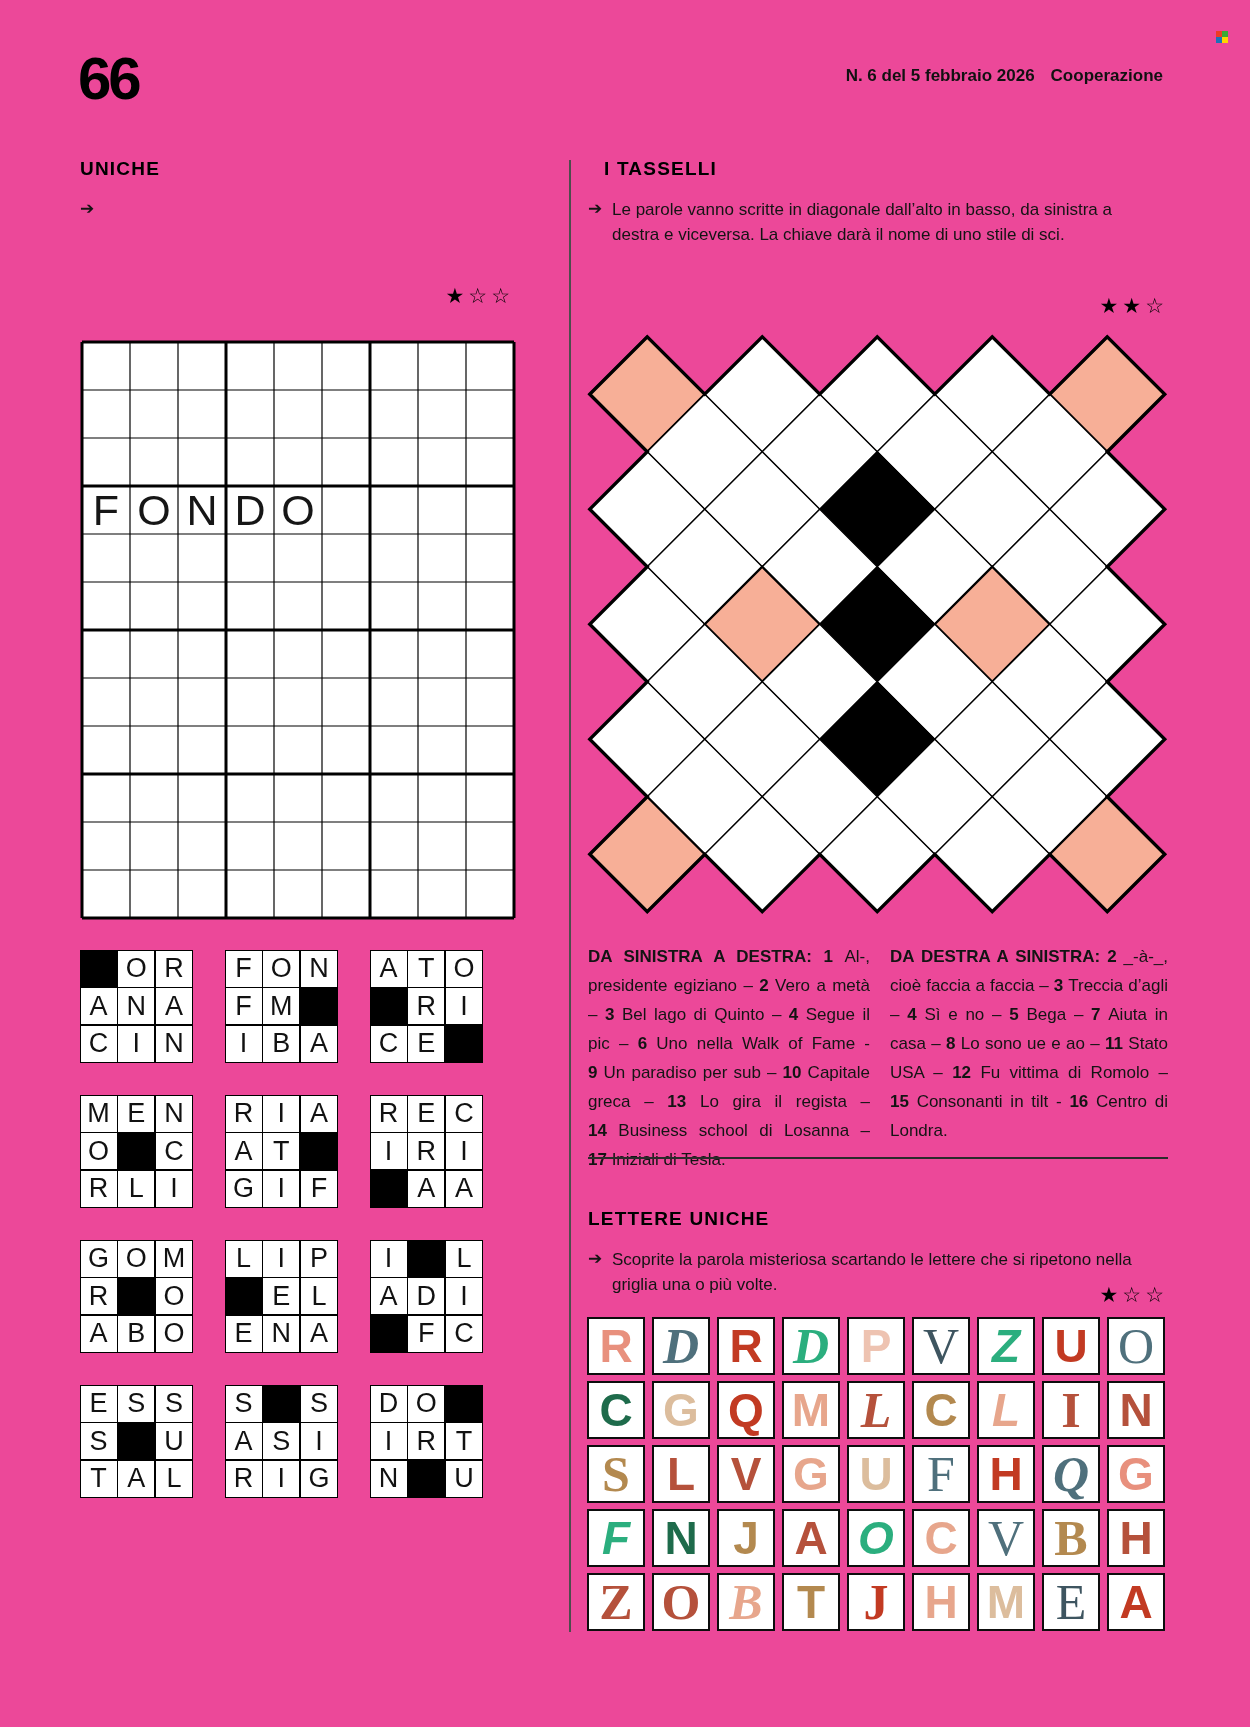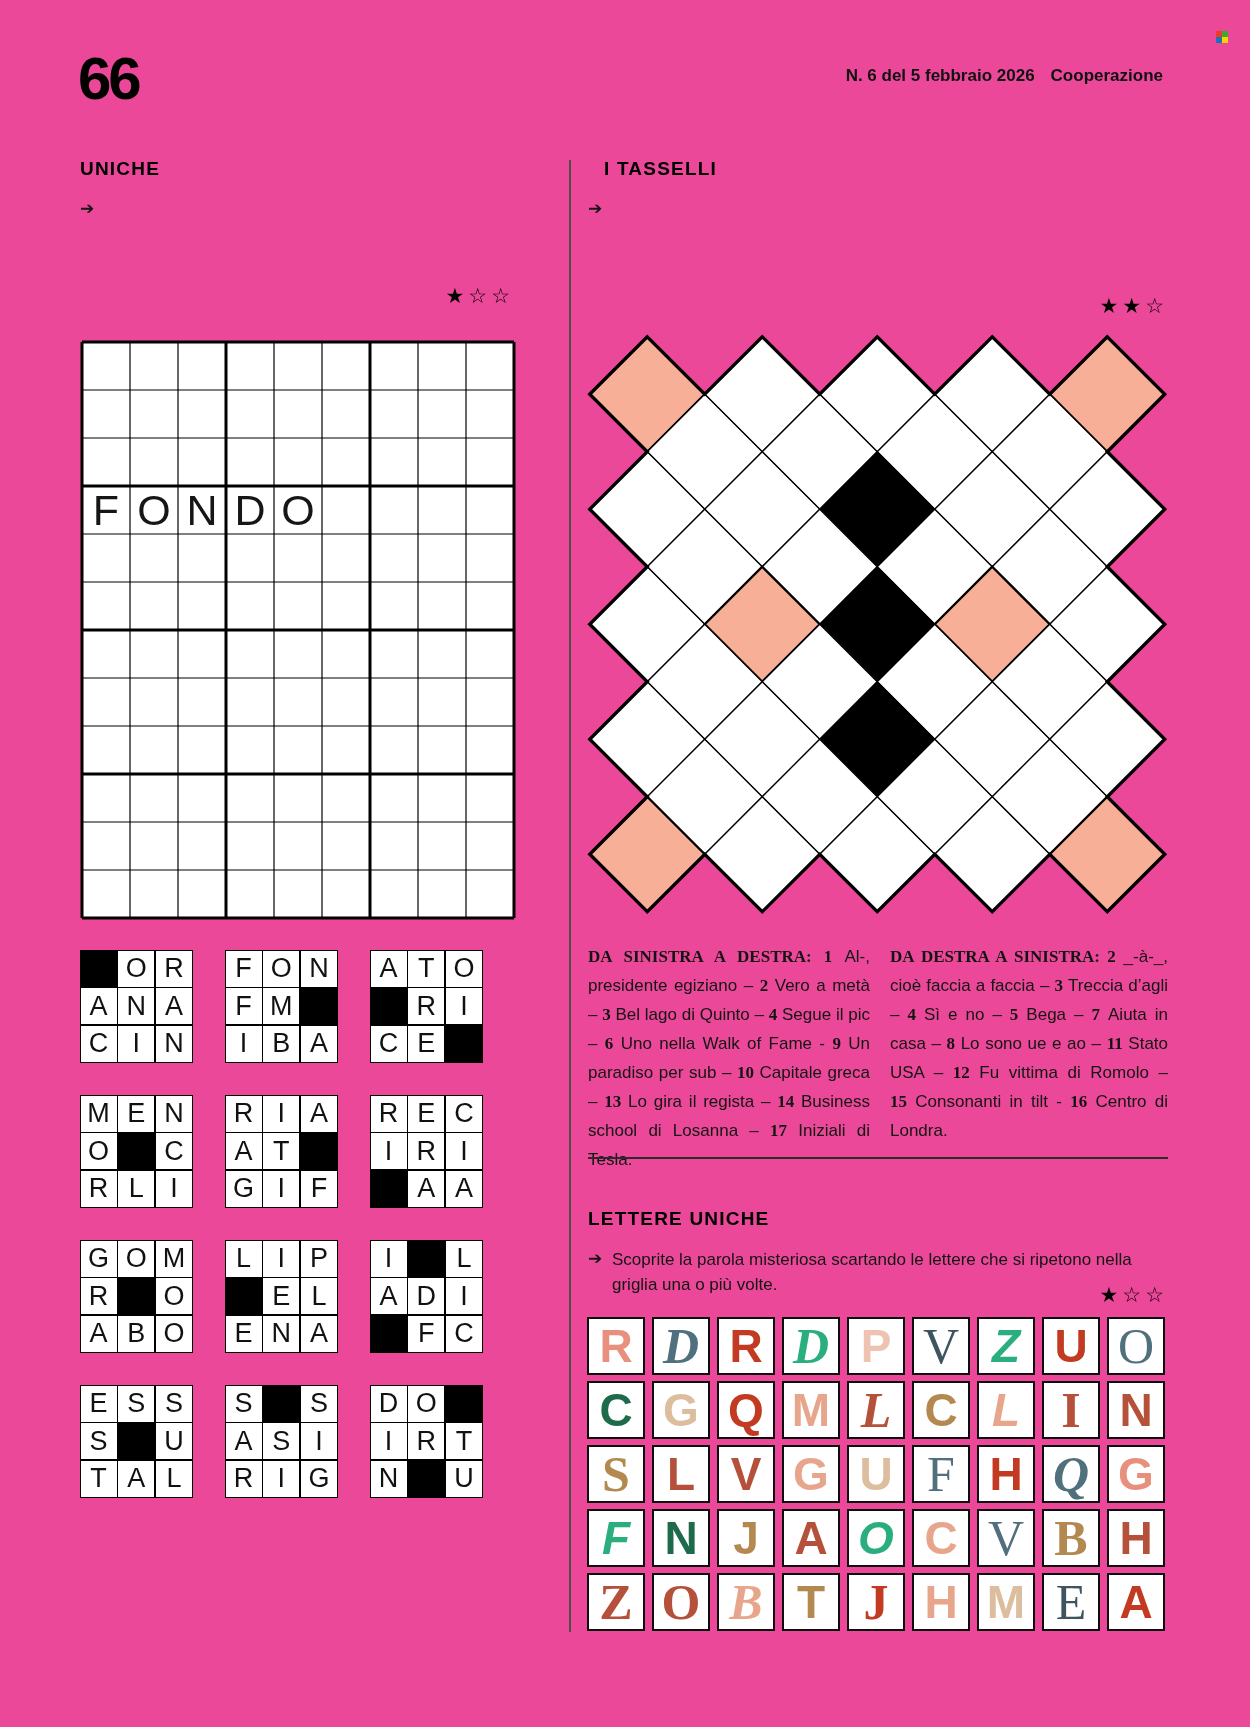--- a/index.html
+++ b/index.html
@@ -28,21 +28,21 @@
 
   
   .tile{position:absolute;width:113px;height:113px;display:grid;
         grid-template-columns:repeat(3,1fr);grid-template-rows:repeat(3,1fr);}
   .tcell{border:1px solid #000;margin:-0.5px 0 0 -0.5px;display:flex;align-items:center;justify-content:center;
          font-size:27px;font-weight:400;color:#111;background:#fff;}
   .tcell.blk{background:#000;}
 
   
   .clues{font-size:17px;line-height:29px;text-align:justify;color:#141414;}
-  .clues b{font-weight:700;font-family:Liberation Serif, serif;}
+  .clues b{font-weight:700;}
 
   
   #lu-grid{left:587px;top:1317px;display:grid;grid-template-columns:repeat(9,58px);
            grid-template-rows:repeat(5,58px);column-gap:7px;row-gap:6px;}
   .lcell{box-sizing:border-box;width:58px;height:58px;border:2.5px solid #0d0d0d;background:#fff;
          display:flex;align-items:center;justify-content:center;}
   .lcell span{line-height:1;}
   .s-sb{font-family:"Liberation Sans",sans-serif;font-weight:700;font-size:46px;}
   .s-si{font-family:"Liberation Sans",sans-serif;font-weight:700;font-style:italic;font-size:46px;}
   .s-eb{font-family:"Liberation Serif",serif;font-weight:700;font-size:50px;}
@@ -338,20 +338,21 @@
         <div class="tcell">R</div>
         <div class="tcell">T</div>
         <div class="tcell">N</div>
         <div class="tcell blk"></div>
         <div class="tcell">U</div>
       </div>
     </div>
 
   <div class="abs sec-title" style="left:604px;top:158px;">I TASSELLI</div>
   <div class="abs arrow" style="left:588px;top:198px;">➔</div>
+  <div class="abs intro" style="left:612px;top:197px;width:548px;">Le parole vanno scritte in diagonale dall’alto in basso, da sinistra a destra e viceversa. La chiave darà il nome di uno stile di sci.</div>
   <div class="abs stars" style="left:968px;top:294px;width:200px;" id="tasselli-stars"><span>★</span><span>★</span><span>☆</span></div>
   <div class="abs" style="left:584px;top:331px;" id="tasselli-grid"><svg width="586.5" height="586.5" viewBox="-0.1 -0.1 10.2 10.2">
         <polygon points="1,0 2,1 1,2 0,1" fill="#F7AF97" stroke="#000" stroke-width="0.04" stroke-linejoin="miter"></polygon>
         <polygon points="3,0 4,1 3,2 2,1" fill="#fff" stroke="#000" stroke-width="0.022" stroke-linejoin="miter"></polygon>
         <polygon points="5,0 6,1 5,2 4,1" fill="#fff" stroke="#000" stroke-width="0.022" stroke-linejoin="miter"></polygon>
         <polygon points="7,0 8,1 7,2 6,1" fill="#fff" stroke="#000" stroke-width="0.022" stroke-linejoin="miter"></polygon>
         <polygon points="9,0 10,1 9,2 8,1" fill="#F7AF97" stroke="#000" stroke-width="0.04" stroke-linejoin="miter"></polygon>
         <polygon points="2,1 3,2 2,3 1,2" fill="#fff" stroke="#000" stroke-width="0.022" stroke-linejoin="miter"></polygon>
         <polygon points="4,1 5,2 4,3 3,2" fill="#fff" stroke="#000" stroke-width="0.022" stroke-linejoin="miter"></polygon>
         <polygon points="6,1 7,2 6,3 5,2" fill="#fff" stroke="#000" stroke-width="0.022" stroke-linejoin="miter"></polygon>

